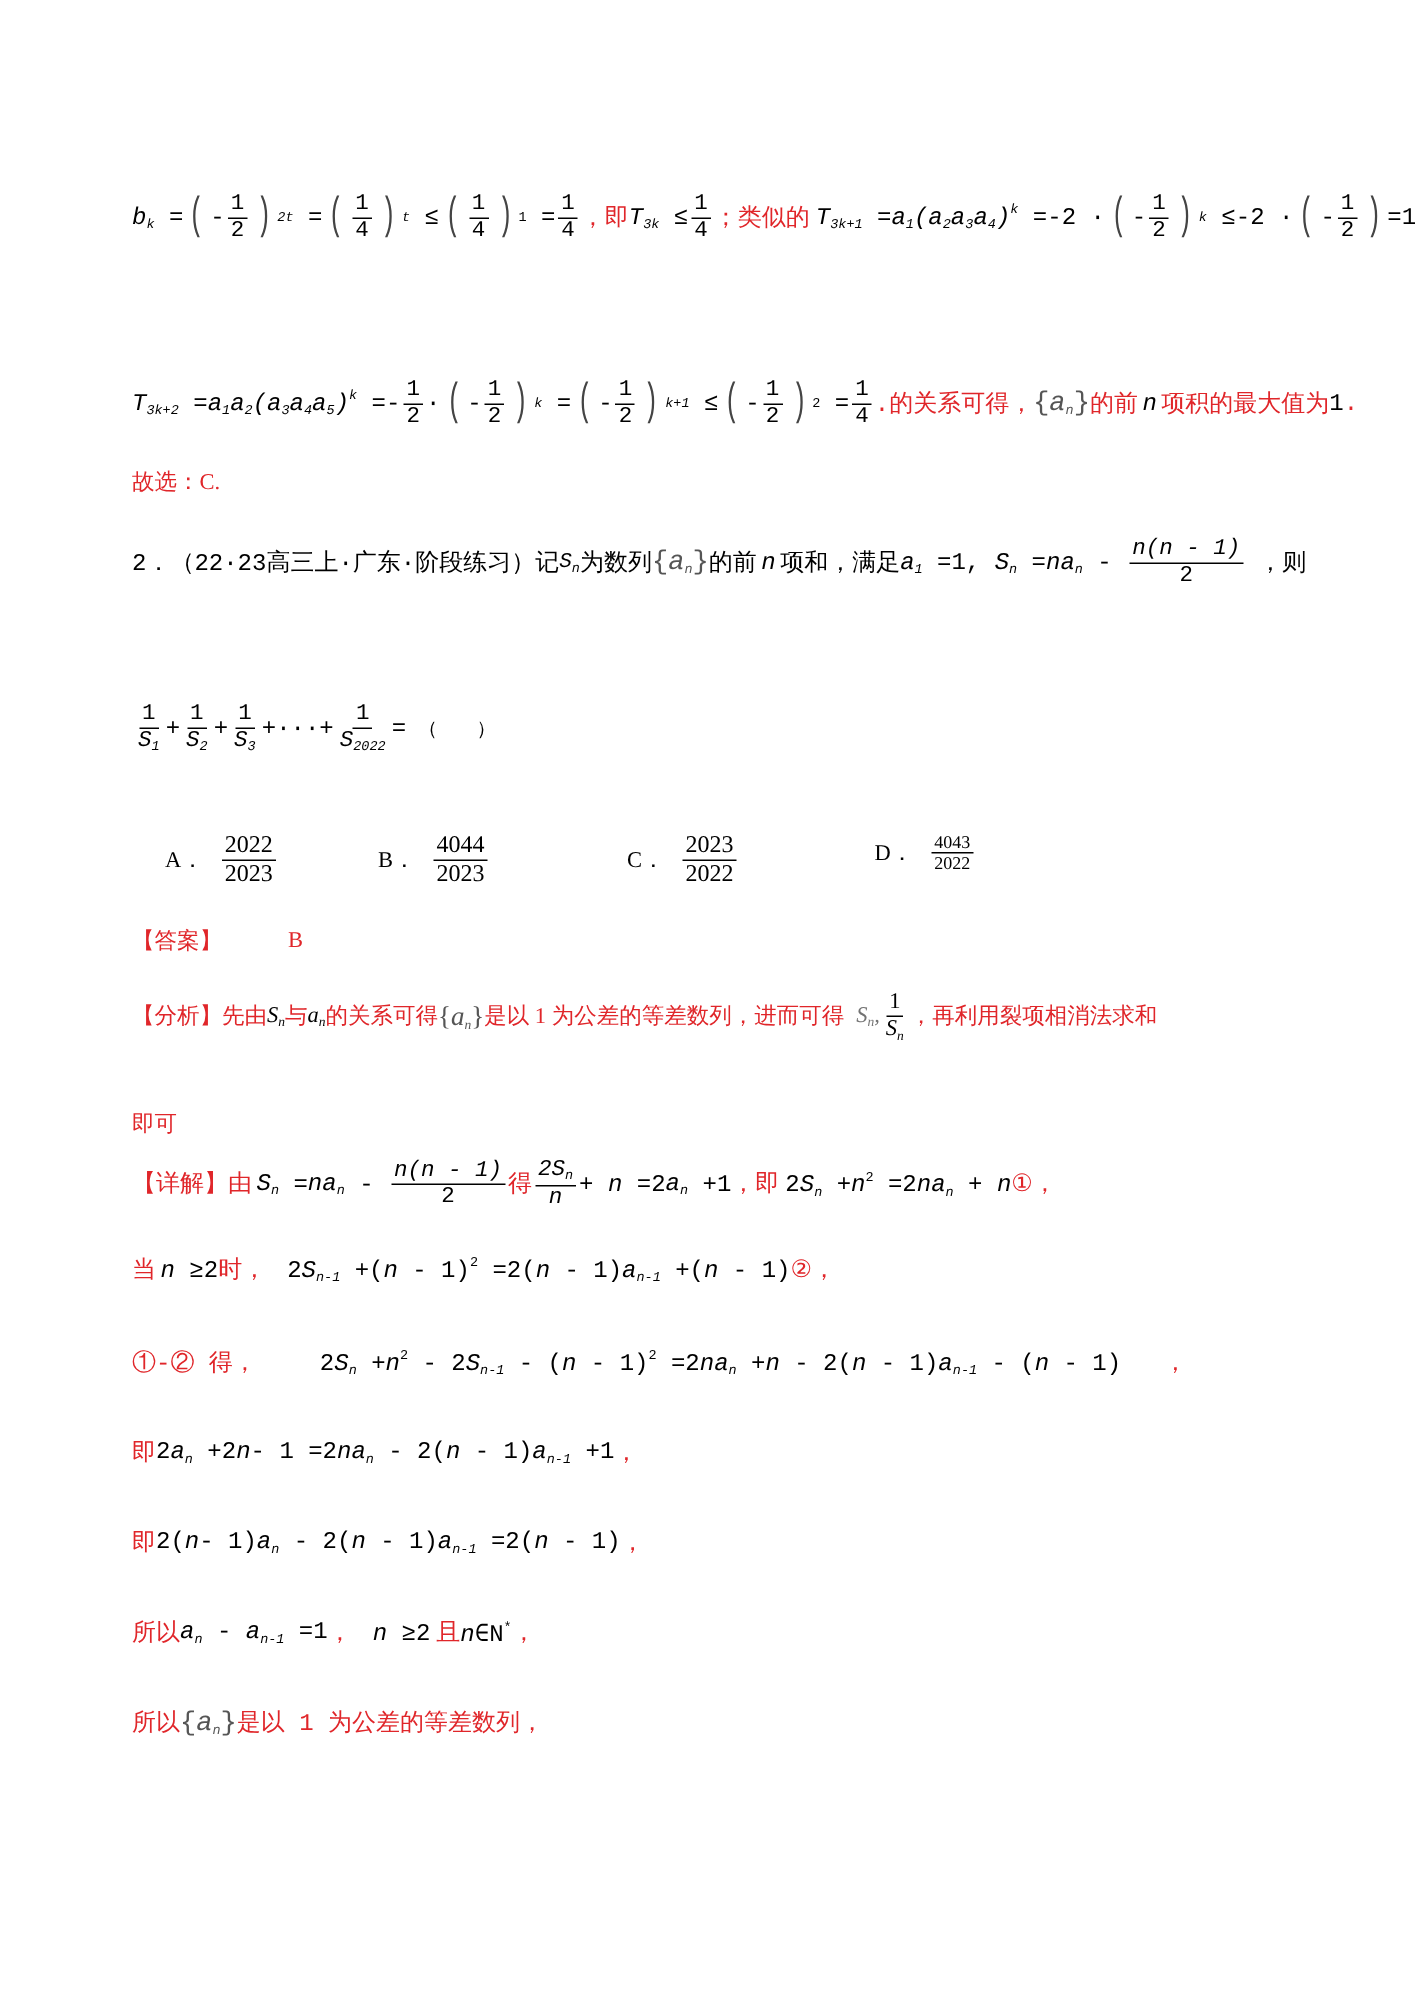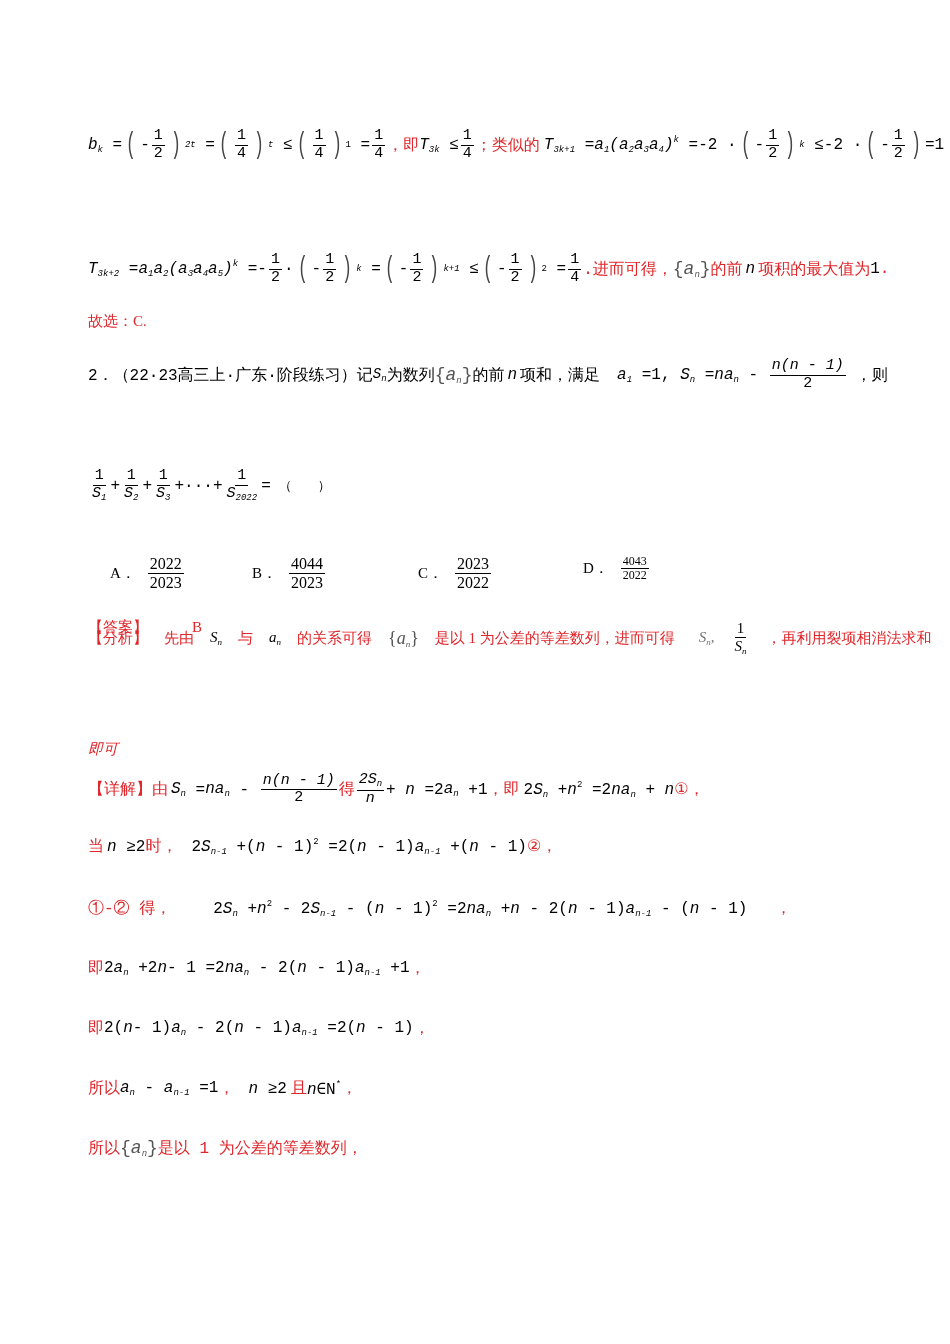--- a/index.html
+++ b/index.html
@@ -65,21 +65,21 @@
     </span><span class="paren">)</span><sup class="i">k</sup>&nbsp;=<span class="paren">(</span>-<span class="frac">
       <span class="num">1</span>
       <span class="den">2</span>
     </span><span class="paren">)</span><sup class="i">k+1</sup>&nbsp;≤<span class="paren">(</span>-<span class="frac">
       <span class="num">1</span>
       <span class="den">2</span>
     </span><span class="paren">)</span><sup>2</sup>&nbsp;=<span class="frac">
       <span class="num">1</span>
       <span class="den">4</span>
     </span>
-  <span class="red">.进而可得，</span>
+  <span class="red">.的关系可得，</span>
   <span class="brace">{<span class="i">a<sub>n</sub></span>}</span>
   <span class="red">的前</span>
   <span class="i" style="margin:0 3px;">n</span>
   <span class="red">项积的最大值为</span>
   <span style="vertical-align:-4px;">1</span>
   <span class="red">.</span>
 </div>
 
 <div class="line red" style="top:312px;">
   <span>故选：C.</span>
@@ -88,21 +88,21 @@
 <div class="line m" style="top:358px;">
   <span>2．</span>
   <span>（22·23高三上·广东·阶段练习）</span>
   <span>记</span>
   <span class="i" style="font-size:14px;">S<sub>n</sub></span>
   <span>为数列</span>
   <span class="brace">{<span class="i">a<sub>n</sub></span>}</span>
   <span>的前</span>
   <span class="i" style="margin:0 3px;">n</span>
   <span>项和，满足</span>
-  <span class="i" style="margin-left:17px;">a<sub>1</sub></span>&nbsp;=1,&nbsp;<span class="i">S<sub>n</sub></span>&nbsp;=<span class="i">na<sub>n</sub></span>&nbsp;-&nbsp;<span class="frac">
+  <span class="i" style="margin-left:0;">a<sub>1</sub></span>&nbsp;=1,&nbsp;<span class="i">S<sub>n</sub></span>&nbsp;=<span class="i">na<sub>n</sub></span>&nbsp;-&nbsp;<span class="frac">
       <span class="num i">n(n - 1)</span>
       <span class="den" style="border:none;">2</span>
     </span>
   <span style="margin-left:8px;">，则</span>
 </div>
 
 <div class="line m" style="top:468px;">
   <span class="frac">
       <span class="num">1</span>
       <span class="den i">S<sub>1</sub></span>
@@ -146,37 +146,37 @@
       <span class="num">4043</span>
       <span class="den">2022</span>
     </span>
 </div>
 
 <div class="line red" style="top:618px;gap:44px;">
   <span>【答案】</span>
   <span>B</span>
 </div>
 
-<div class="line red" style="top:620px;gap:16px;">
+<div class="line red" style="top:660px;">
   <span>【分析】</span>
   <span>先由</span>
   <span class="i" style="color:#000;">S<sub>n</sub></span>
   <span>与</span>
   <span class="i" style="color:#000;">a<sub>n</sub></span>
   <span>的关系可得</span>
   <span class="brace">{<span class="i">a<sub>n</sub></span>}</span>
   <span>是以 1 为公差的等差数列，进而可得</span>
   <span style="color:#737373; margin-left:8px; vertical-align:8px;" class="i">S<sub>n</sub>,</span>
     <span class="frac" style="color:#000;">
       <span class="num">1</span>
       <span class="den i">S<sub>n</sub></span>
     </span>
   <span>，再利用裂项相消法求和</span>
 </div>
-<div class="line red" style="top:740px;font-style:italic;">
+<div class="line red" style="top:740px;">
   <span>即可</span>
 </div>
 
 <div class="line m" style="top:772px;">
   <span class="red">【详解】</span>
   <span class="red">由</span>
   <span class="i" style="margin-left:3px;">S<sub>n</sub></span>&nbsp;=<span class="i">na<sub>n</sub></span>&nbsp;-&nbsp;<span class="frac">
       <span class="num i">n(n - 1)</span>
       <span class="den">2</span>
     </span>

